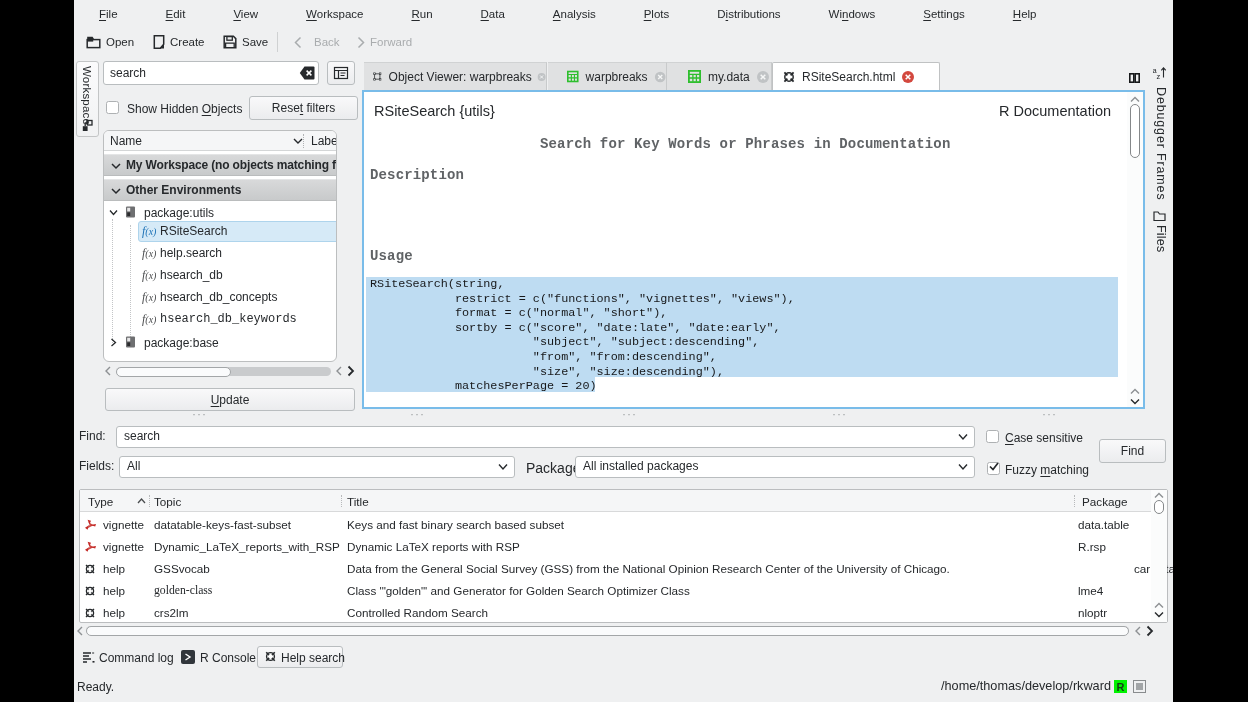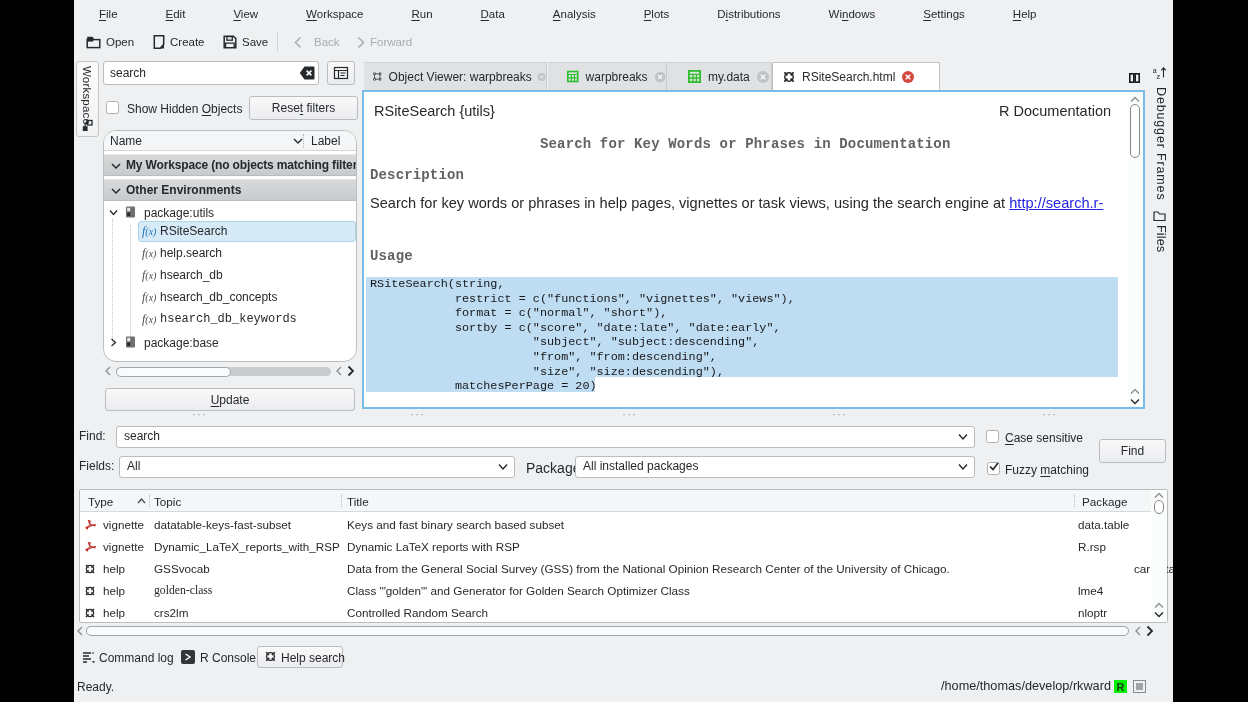--- a/index.html
+++ b/index.html
@@ -13,21 +13,21 @@
 #menubar span { font-size:11.5px; padding:0 24px; white-space:nowrap; }
 #toolbar { left:0; top:27px; width:1099px; height:30px; }
 .tbtn { position:absolute; top:0; height:30px; display:flex; align-items:center; font-size:11.5px; }
 .dis { color:#a9acae; }
 .vtab { background:linear-gradient(#fbfbfc,#f1f2f3); border:1px solid #c3c5c6; border-radius:3px; display:flex; flex-direction:column; align-items:center; }
 .vtext { writing-mode:vertical-rl; font-size:12.5px; letter-spacing:0.4px; white-space:nowrap; }
 .field { background:#fff; border:1px solid #b9bdbf; border-radius:3px; }
 .btn { background:linear-gradient(#f9f9fa,#ebecee); border:1px solid #b9bdbf; border-radius:3px; display:flex; align-items:center; justify-content:center; font-size:12px; }
 .cb { width:13px; height:13px; background:#fff; border:1px solid #aeb1b3; border-radius:2.5px; }
 .combo { background:#fff; border:1px solid #b9bdbf; border-radius:3px; }
-#treebox { left:29px; top:130px; width:254px; height:232px; background:#fff; border:1px solid #bcbebf; border-radius:13px; overflow:hidden; font-size:12px; }
+#treebox { left:29px; top:130px; width:234px; height:232px; background:#fff; border:1px solid #bcbebf; border-radius:6px; overflow:hidden; font-size:12px; }
 .grayrow { background:linear-gradient(#d8d9da,#c8cacb); border-top:1px solid #e4e5e6; border-bottom:1px solid #babcbd; }
 .trow { position:absolute; white-space:nowrap; }
 .tab { position:absolute; top:62px; height:28px; background:#e0e1e2; border-top:1px solid #d0d2d3; display:flex; align-items:center; font-size:12px; }
 .tab span { white-space:nowrap; }
 .sbtrack { background:#c9cbcd; border-radius:4.5px; }
 .sbthumb { background:#fafbfc; border:1px solid #a3a6a8; border-radius:5px; }
 svg { display:block; position:absolute; }
 .mhead { font-family:"Liberation Mono", monospace; font-weight:bold; color:#606366; white-space:nowrap; font-size:14px; letter-spacing:0.15px; }
 .code { font-family:"Liberation Mono", monospace; font-size:11.8px; white-space:pre; line-height:14.6px; color:#17181a; }
 .hcell { position:absolute; font-size:11.7px; white-space:nowrap; }
@@ -250,21 +250,20 @@
   <svg width="11" height="10" viewBox="0 0 11 10" style="left:1055px;top:73px;">
       <rect x="0.8" y="0.8" width="4" height="8.4" fill="none" stroke="#17191b" stroke-width="1.6"></rect>
       <rect x="6.2" y="0.8" width="4" height="8.4" fill="none" stroke="#17191b" stroke-width="1.6"></rect>
     </svg>
 
   <div class="ab" style="left:288px;top:90px;width:783px;height:319px;background:#fff;border:2px solid #79bce9;"></div>
   <div class="ab t" style="left:300px;top:104px;font-size:14.5px;">RSiteSearch {utils}</div>
   <div class="ab t" style="left:925px;top:104px;font-size:14.5px;">R Documentation</div>
   <div class="ab mhead" style="left:466px;top:136px;">Search for Key Words or Phrases in Documentation</div>
   <div class="ab mhead" style="left:296px;top:167px;">Description</div>
-  <div class="ab t" style="left:296px;top:196px;font-size:14.6px;">Search for key words or phrases in help pages, vignettes or task views, using the search engine at <span style="color:#2424e4;text-decoration:underline;">http://search.r-</span></div>
   <div class="ab mhead" style="left:296px;top:248px;">Usage</div>
   <div class="ab" style="left:292px;top:277px;width:752px;height:100px;background:#bedcf2;"></div>
   <div class="ab" style="left:292px;top:377px;width:229px;height:14.5px;background:#bedcf2;"></div>
   <div class="ab code" style="left:296px;top:277px;">RSiteSearch(string,
             restrict = c("functions", "vignettes", "views"),
             format = c("normal", "short"),
             sortby = c("score", "date:late", "date:early",
                        "subject", "subject:descending",
                        "from", "from:descending",
                        "size", "size:descending"),

